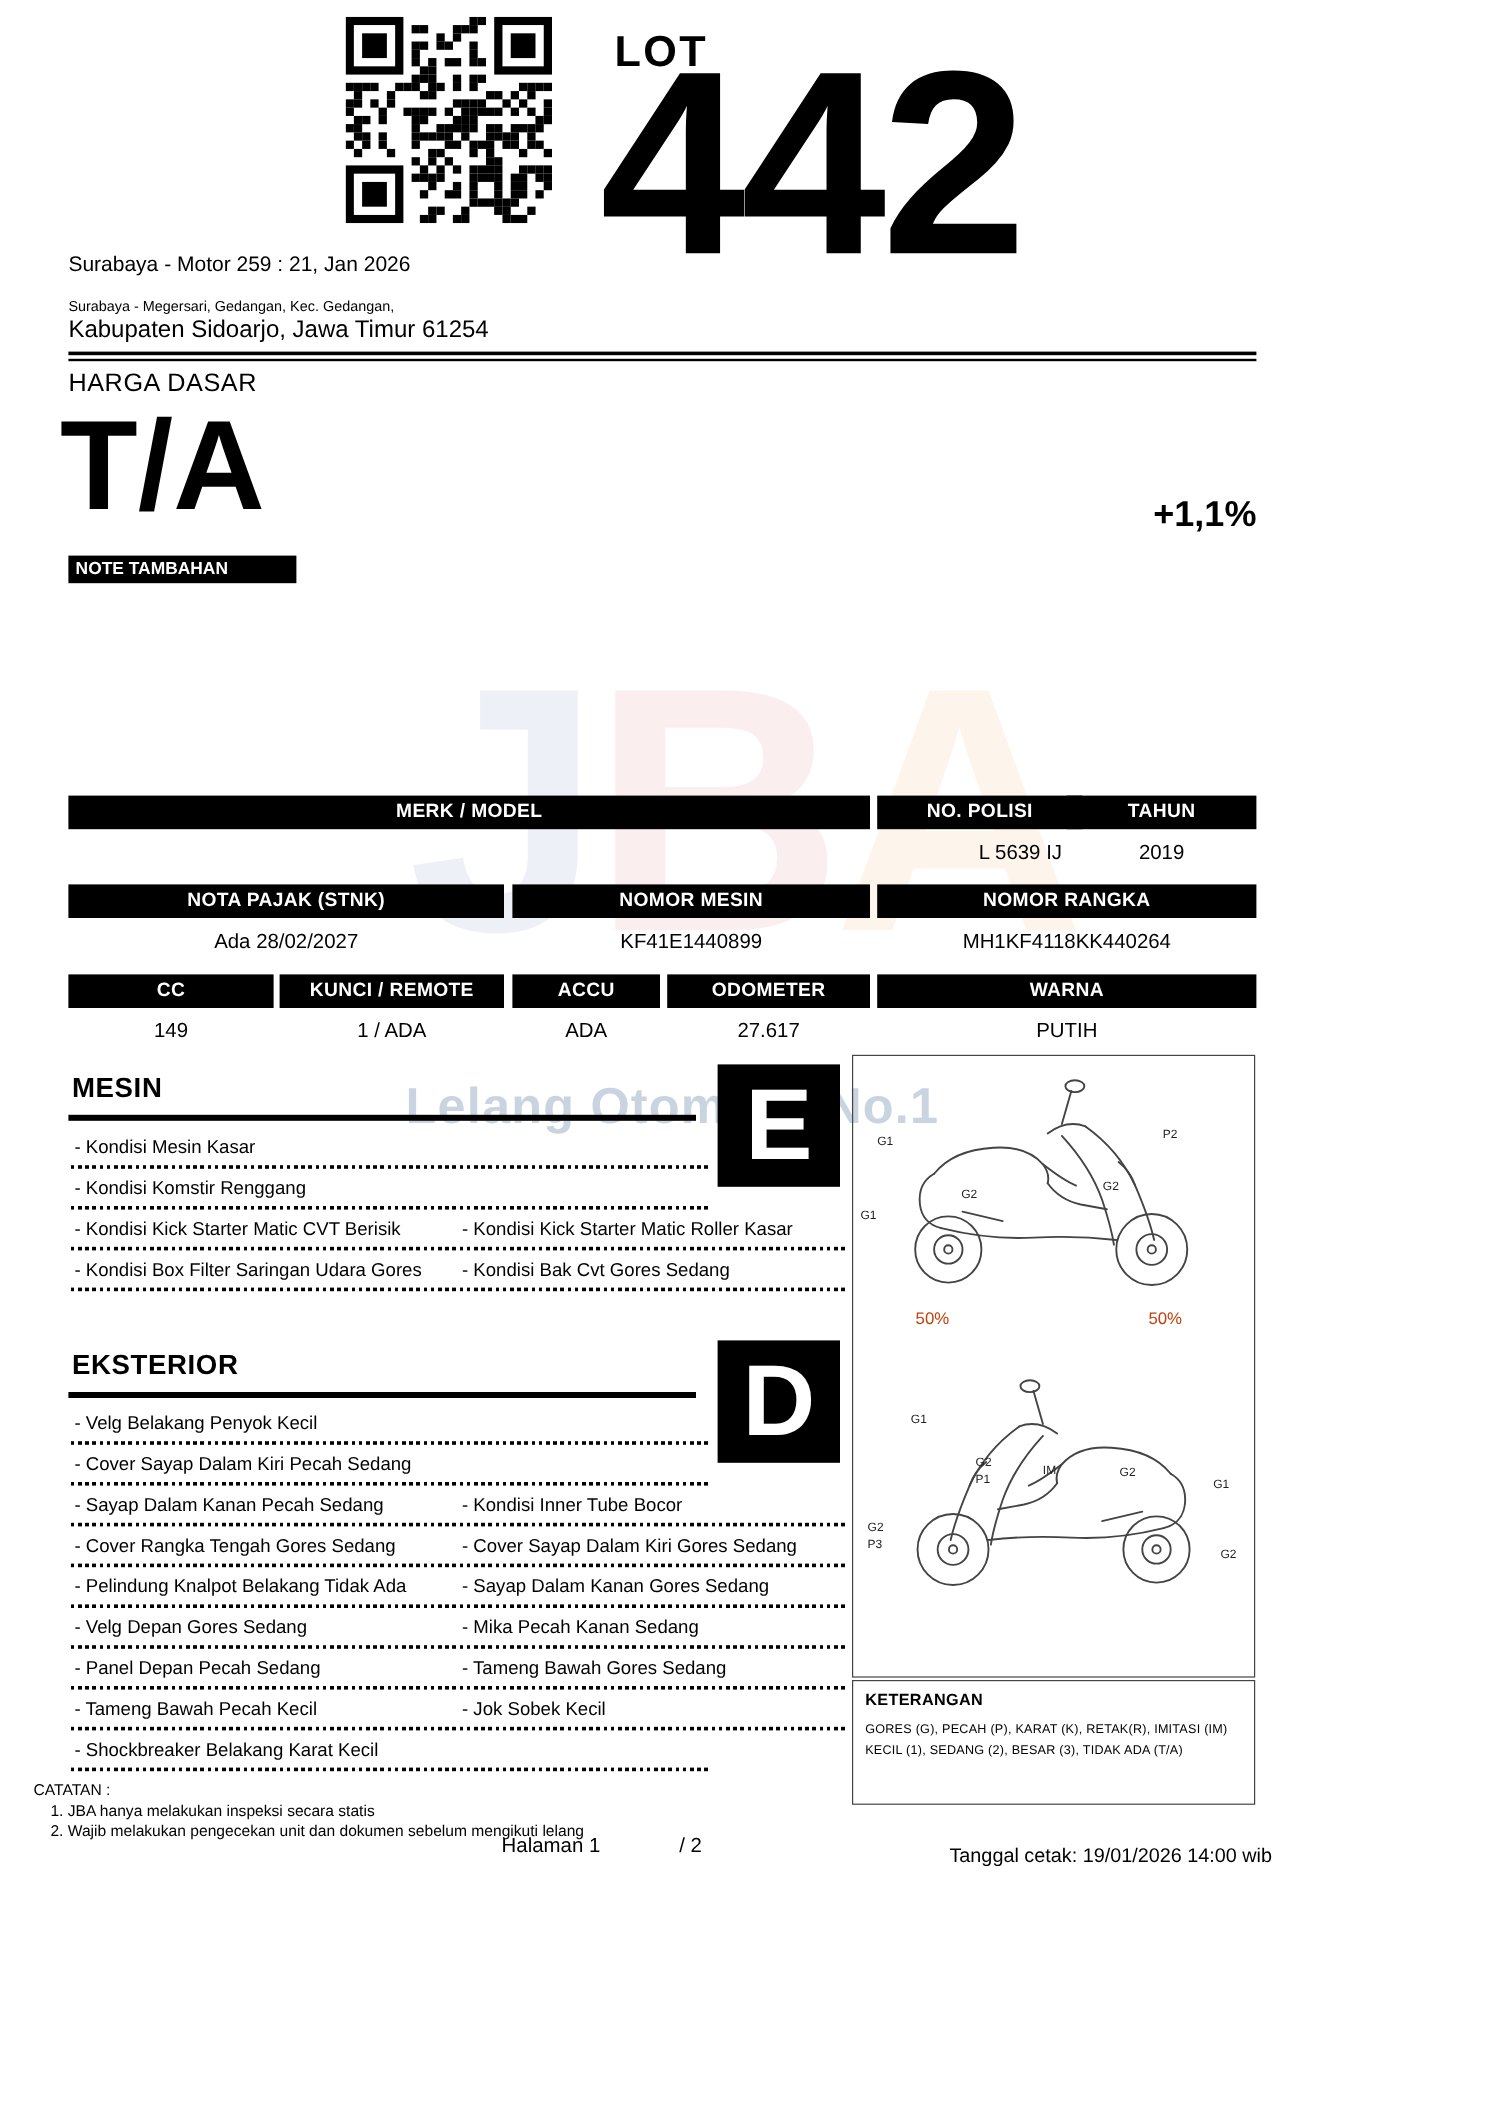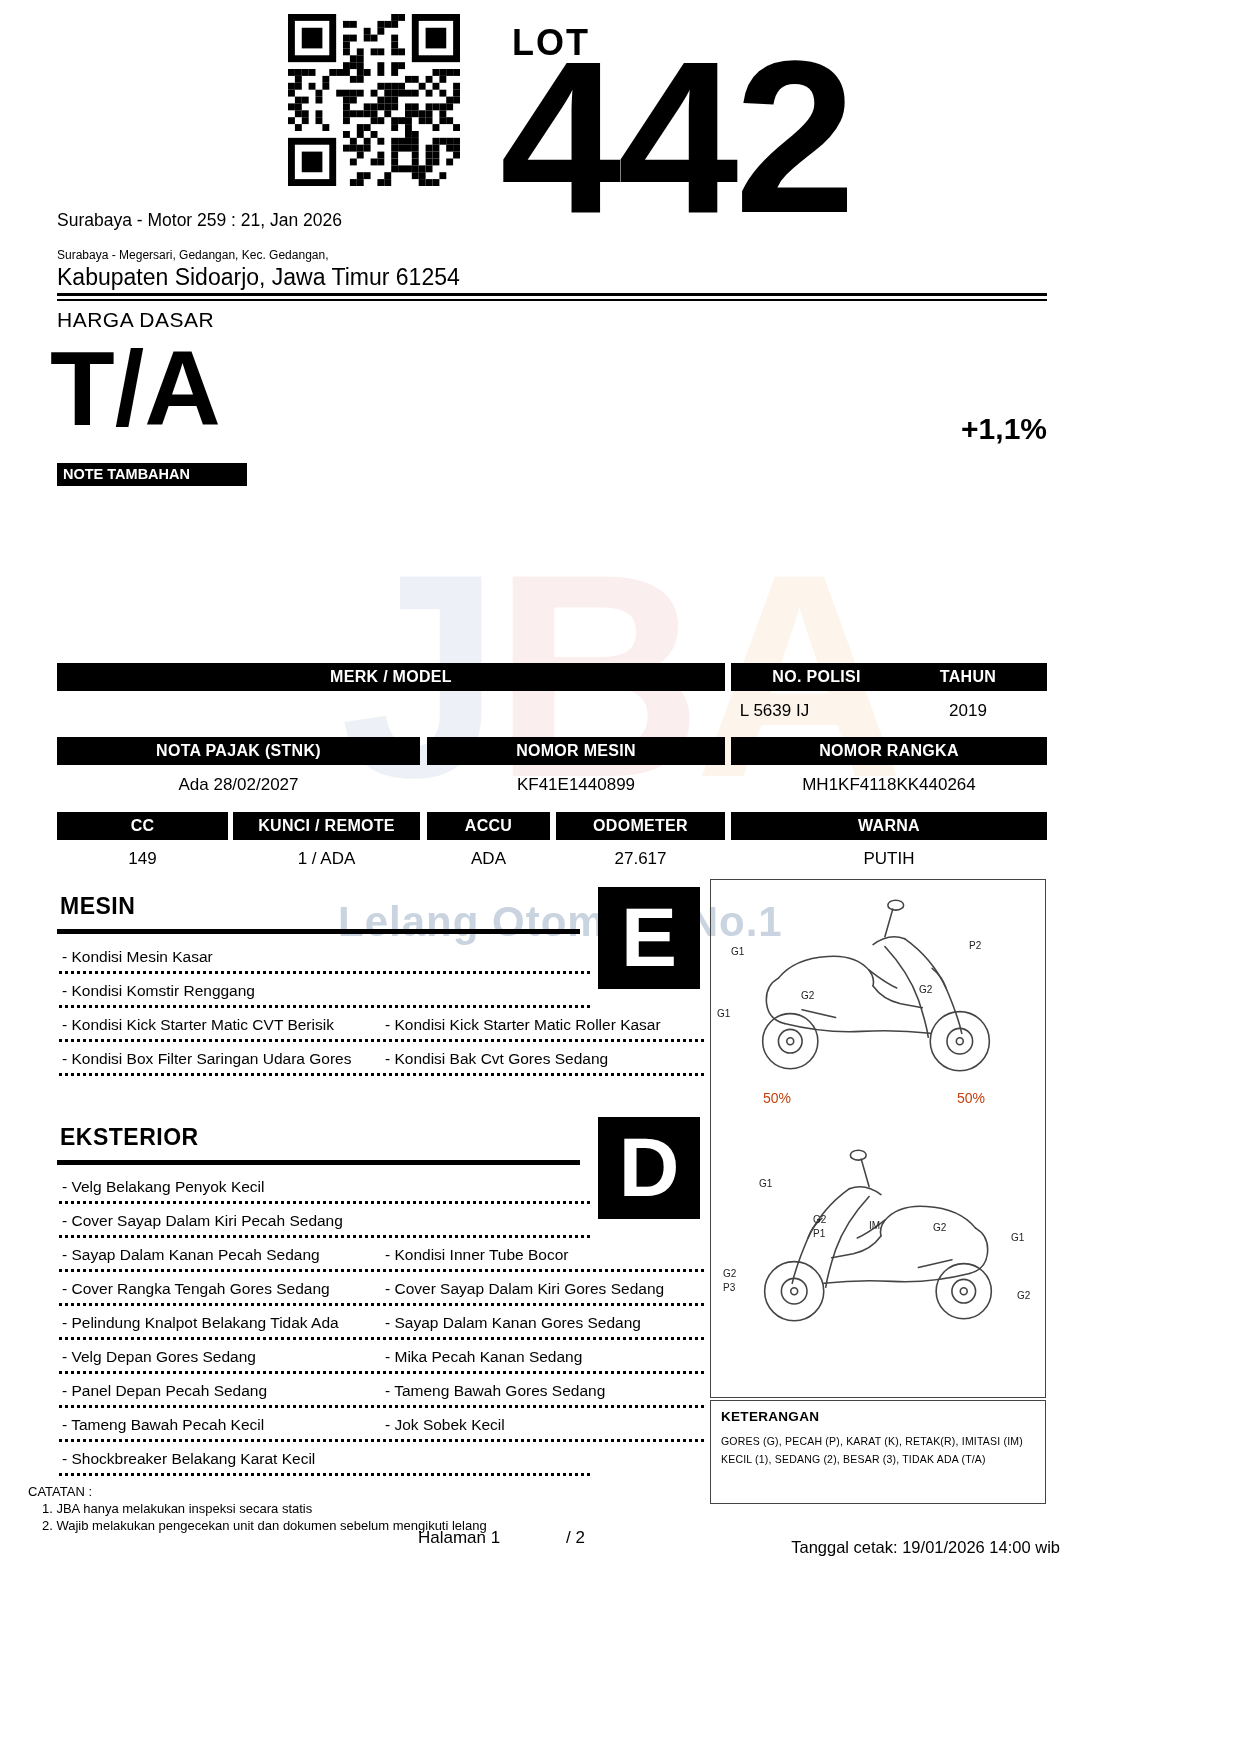--- a/index.html
+++ b/index.html
@@ -248,35 +248,35 @@
       <rect x="0" y="123.84" width="48.16" height="48.16" fill="#000"></rect>
       <rect x="6.88" y="130.72" width="34.4" height="34.4" fill="#fff"></rect>
       <rect x="13.76" y="137.6" width="20.64" height="20.64" fill="#000"></rect>
     </svg>
 
   <div class="abs" style="left:512px;top:22px;font-size:36px;font-weight:800;letter-spacing:2px;">LOT</div>
   <div class="abs" style="left:500px;top:28px;font-size:218px;font-weight:900;line-height:1;letter-spacing:-4px;">442</div>
 
   <div class="abs" style="left:57px;top:210px;font-size:17.5px;">Surabaya - Motor 259 : 21, Jan 2026</div>
   <div class="abs" style="left:57px;top:248px;font-size:12px;">Surabaya - Megersari, Gedangan, Kec. Gedangan,</div>
-  <div class="abs" style="left:57px;top:264px;font-size:23px;text-align:right;">Kabupaten Sidoarjo, Jawa Timur 61254</div>
+  <div class="abs" style="left:57px;top:264px;font-size:20px;text-align:right;">Kabupaten Sidoarjo, Jawa Timur 61254</div>
 
   <div class="abs dbl-rule" style="left:57px;top:293px;width:990px;"></div>
 
   <div class="abs" style="left:57px;top:308px;font-size:21px;letter-spacing:.5px;">HARGA DASAR</div>
   <div class="abs" style="left:50px;top:330px;font-size:106px;font-weight:800;line-height:1.1;">T/A</div>
   <div class="abs" style="left:860px;top:412px;width:187px;text-align:right;font-size:30px;font-weight:bold;">+1,1%</div>
 
   <div class="abs" style="left:57px;top:463px;width:190px;height:23px;background:#000;color:#fff;font-size:14.5px;font-weight:bold;line-height:23px;padding-left:6px;box-sizing:border-box;">NOTE TAMBAHAN</div>
 
   <div class="abs hdr" style="left:57px;top:663px;width:668px;">MERK / MODEL</div>
   <div class="abs hdr" style="left:731px;top:663px;width:171px;">NO. POLISI</div>
   <div class="abs hdr" style="left:889px;top:663px;width:158px;">TAHUN</div>
 
-  <div class="abs val" style="left:698px;top:701px;width:153px;">L 5639 IJ</div>
+  <div class="abs val" style="left:732px;top:701px;width:153px;text-align:right;">L 5639 IJ</div>
   <div class="abs val" style="left:889px;top:701px;width:158px;">2019</div>
 
   <div class="abs hdr" style="left:57px;top:737px;width:363px;">NOTA PAJAK (STNK)</div>
   <div class="abs hdr" style="left:427px;top:737px;width:298px;">NOMOR MESIN</div>
   <div class="abs hdr" style="left:731px;top:737px;width:316px;">NOMOR RANGKA</div>
 
   <div class="abs val" style="left:57px;top:775px;width:363px;">Ada 28/02/2027</div>
   <div class="abs val" style="left:427px;top:775px;width:298px;">KF41E1440899</div>
   <div class="abs val" style="left:731px;top:775px;width:316px;">MH1KF4118KK440264</div>
 

